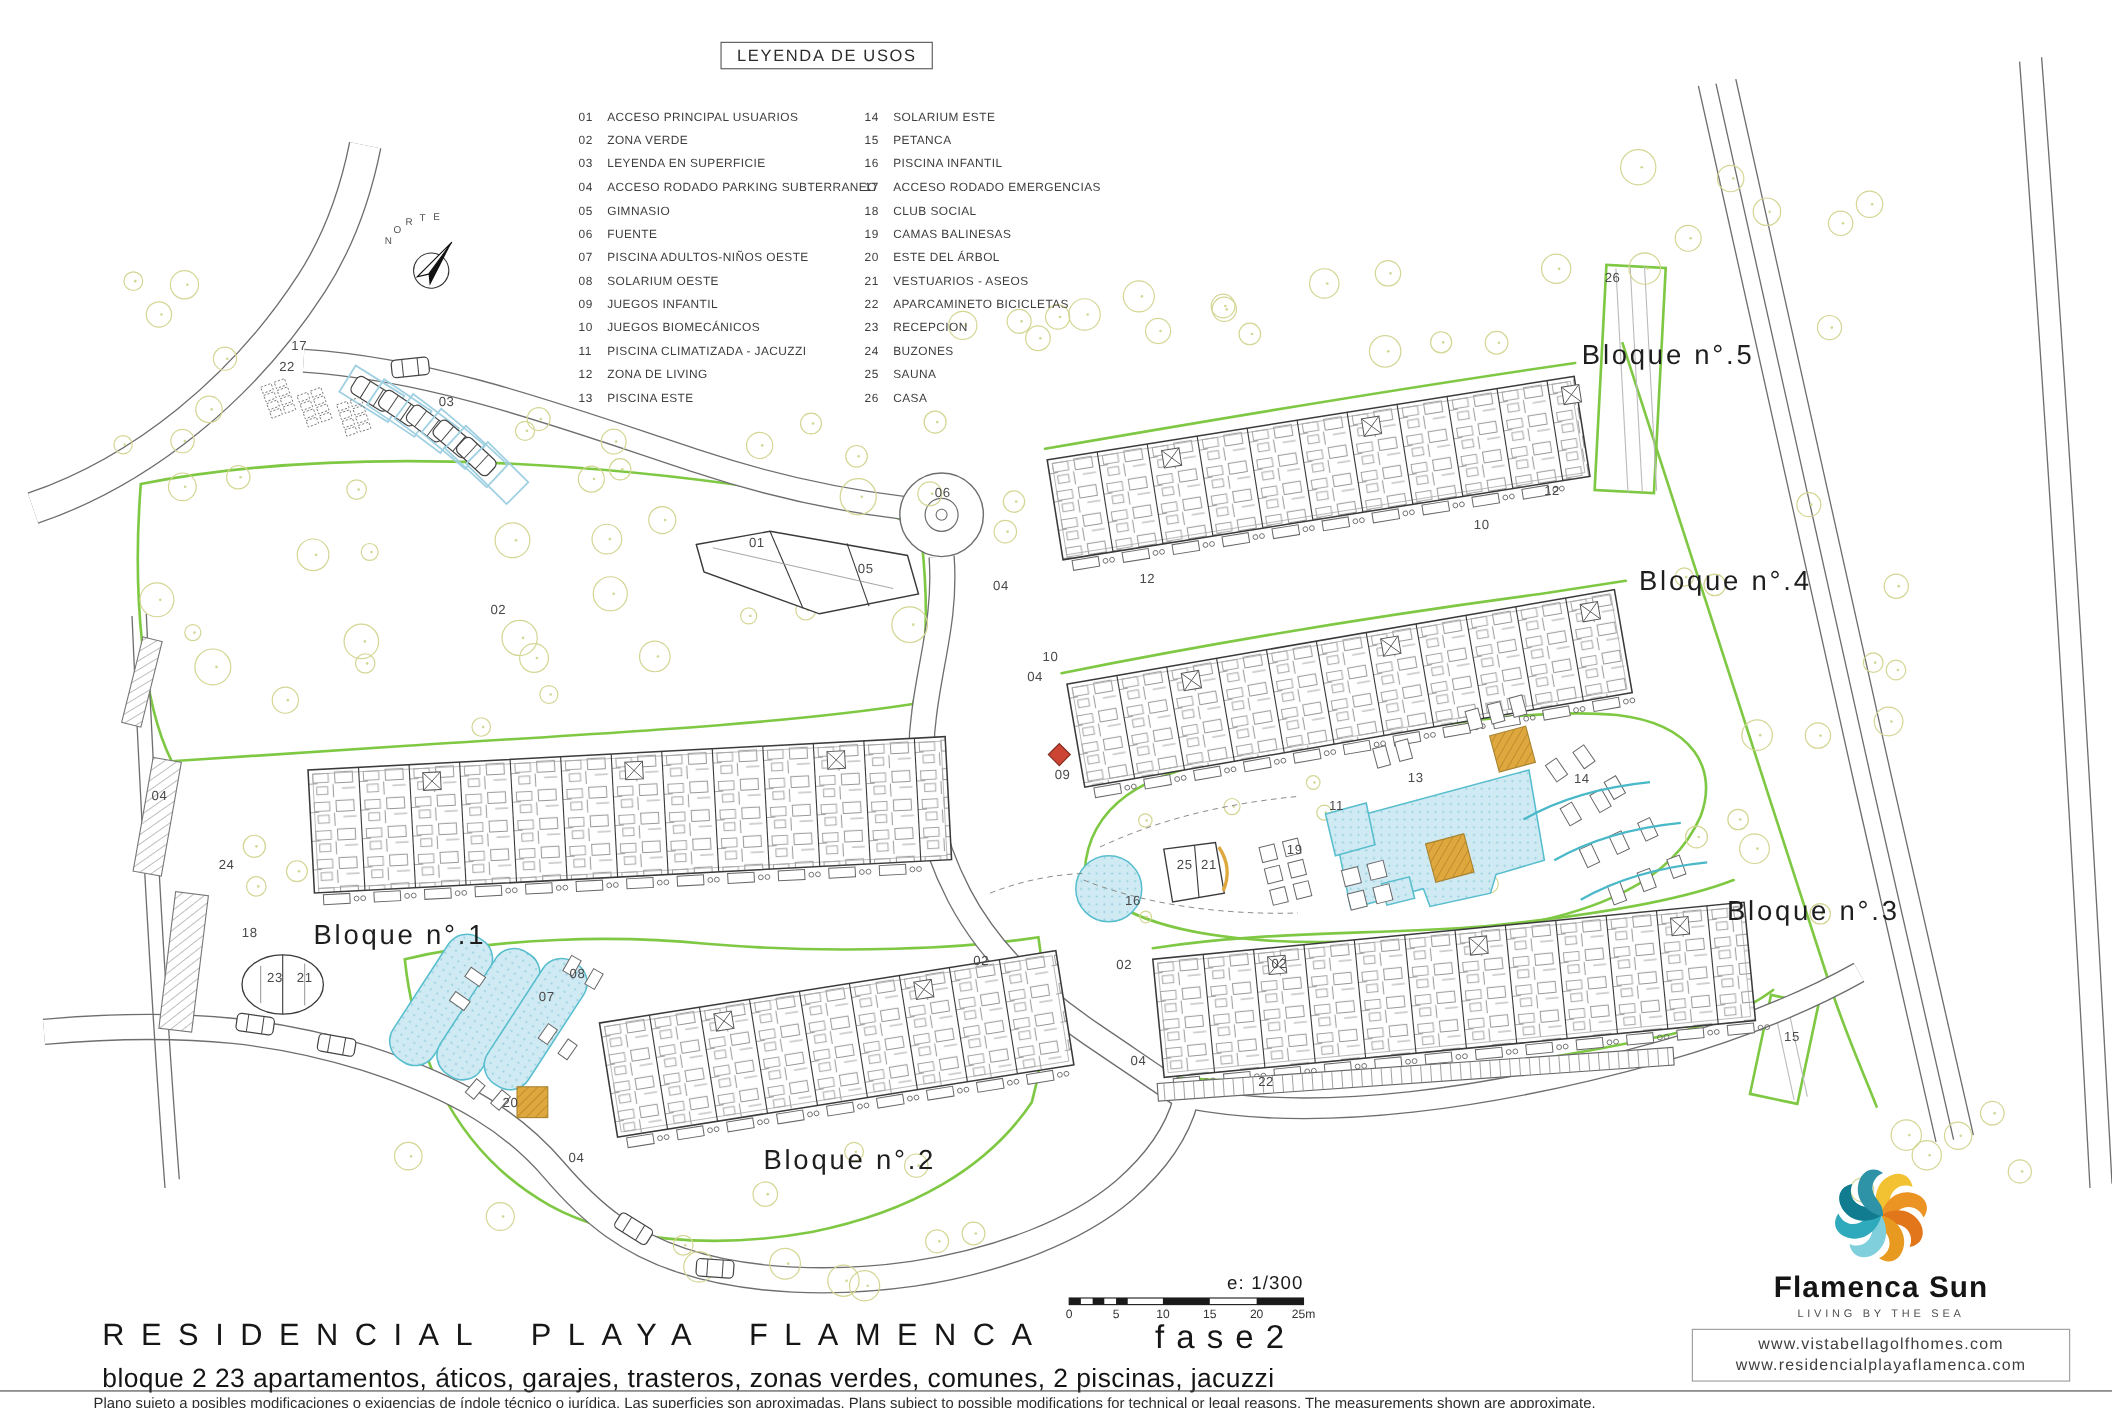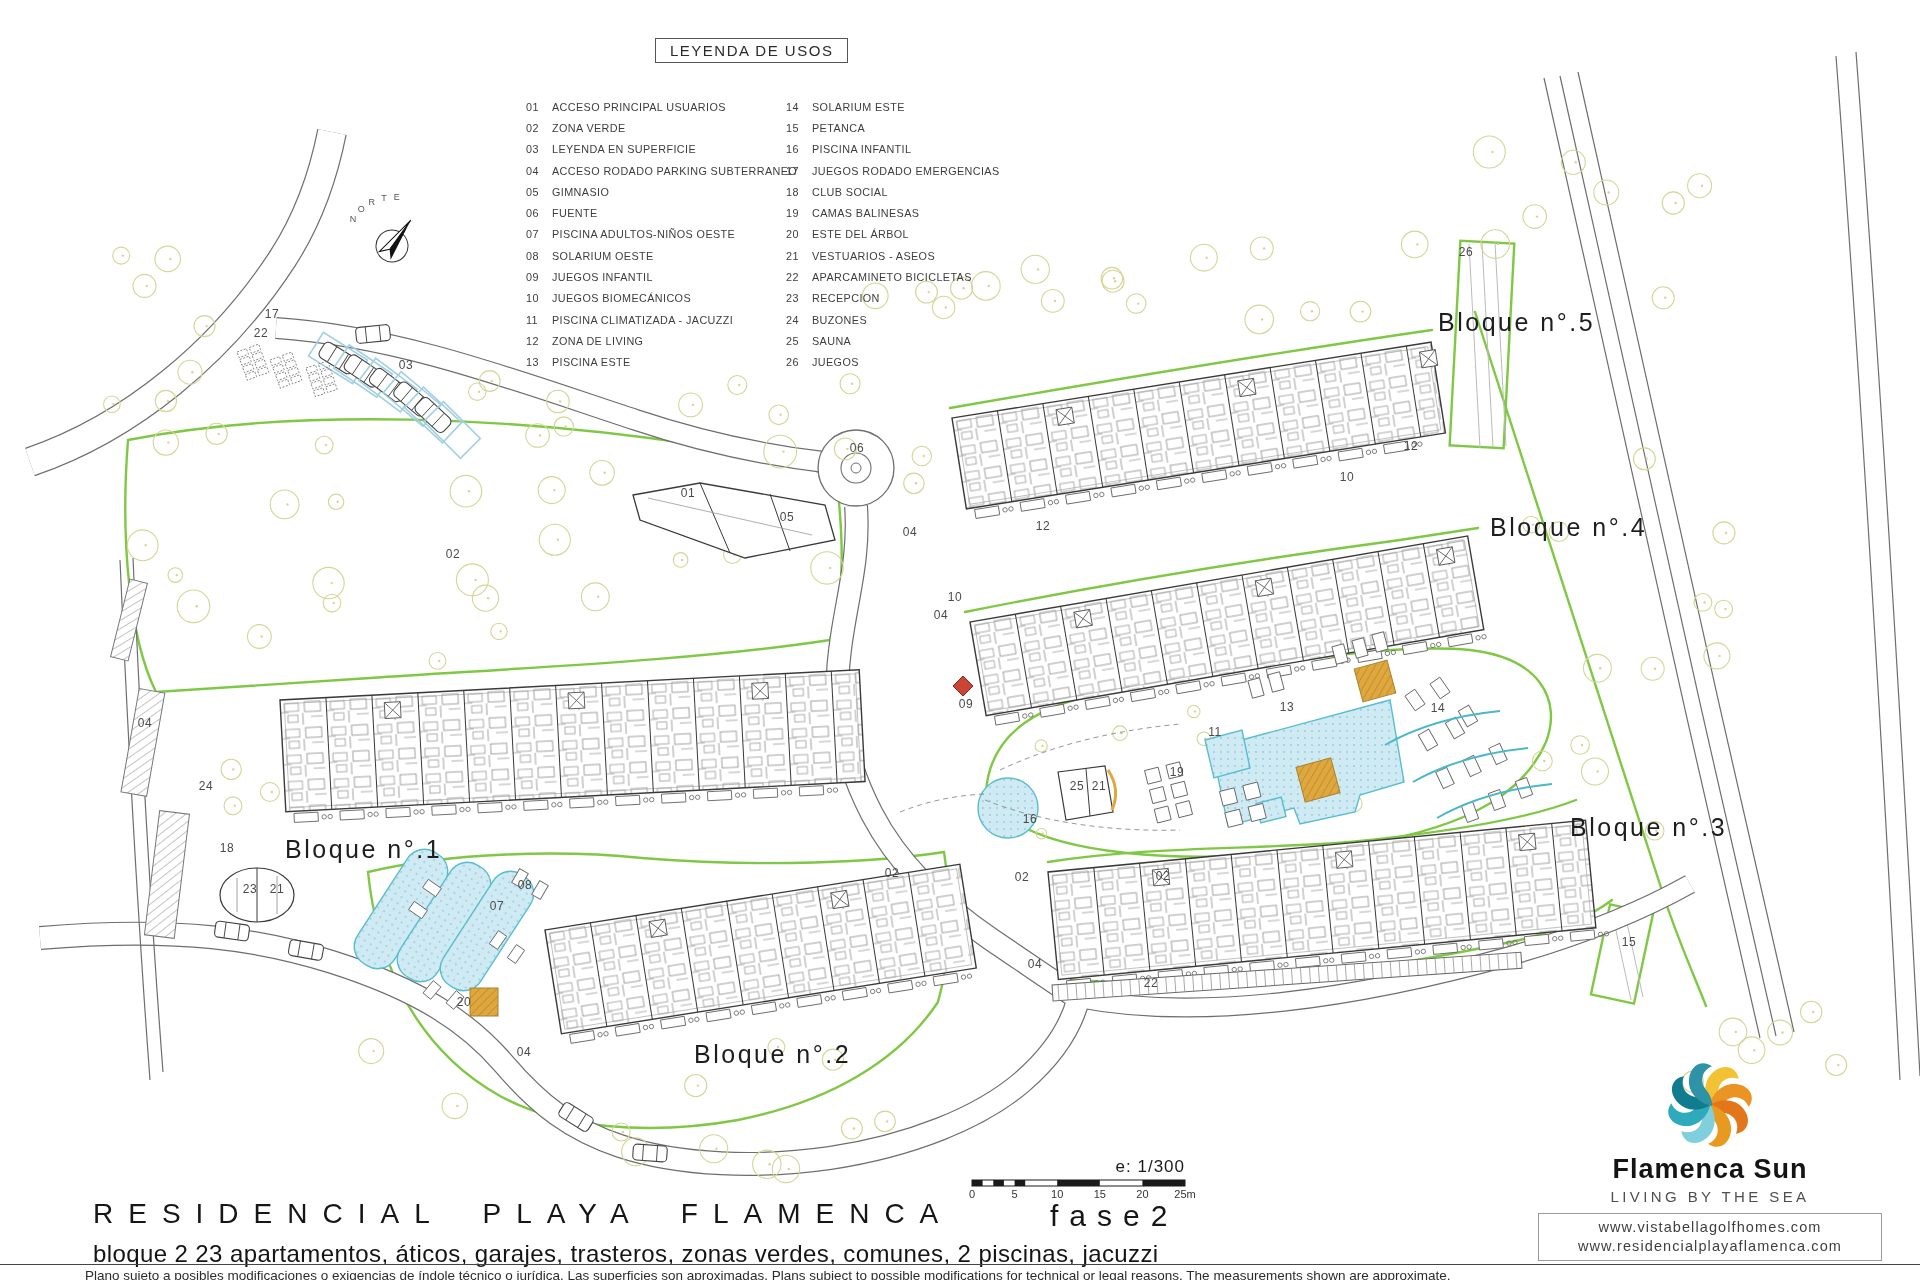--- a/index.html
+++ b/index.html
@@ -16,21 +16,21 @@
   .leg-num{width:26px;flex:0 0 26px;}
   
   #main-title{position:absolute;left:93px;top:1198px;font-size:28px;letter-spacing:15px;word-spacing:16px;color:#161616;white-space:nowrap;}
   #phase{position:absolute;left:1050px;top:1199px;font-size:30px;letter-spacing:11px;color:#161616;}
   #subtitle{position:absolute;left:93px;top:1240px;font-size:24px;letter-spacing:.4px;color:#141414;white-space:nowrap;}
   #disclaimer{position:absolute;left:0;top:1264px;width:1920px;border-top:1.5px solid #444;
     padding:3px 0 0 85px;font-size:13.5px;color:#2c2c2c;white-space:nowrap;}
   
   #logo{position:absolute;left:1538px;top:1062px;width:344px;text-align:center;}
   #logo-name{font-family:Liberation Sans, sans-serif;font-size:27px;font-weight:bold;color:#141414;letter-spacing:1px;margin-top:2px;}
-  #logo-tagline{font-size:15px;letter-spacing:3.4px;color:#4f4f4f;margin-top:3px;}
+  #logo-tagline{font-size:10px;letter-spacing:3.4px;color:#4f4f4f;margin-top:3px;}
   #logo-urls{border:1px solid #9a9a9a;margin-top:8px;padding:4px 18px;}
   .logo-url{font-size:14.5px;letter-spacing:1.1px;color:#3f3f3f;line-height:19px;}
 </style>
 </head>
 <body>
 
 <div id="sheet">
 
 <svg id="plan-svg" width="1920" height="1280" viewBox="0 0 1920 1280">
   <defs>
@@ -1044,21 +1044,21 @@
       <div class="leg-row">
         <span class="leg-num">15</span>
         <span>PETANCA</span>
       </div>
       <div class="leg-row">
         <span class="leg-num">16</span>
         <span>PISCINA INFANTIL</span>
       </div>
       <div class="leg-row">
         <span class="leg-num">17</span>
-        <span>JUEGOS RODADO EMERGENCIAS</span>
+        <span>ACCESO RODADO EMERGENCIAS</span>
       </div>
       <div class="leg-row">
         <span class="leg-num">18</span>
         <span>CLUB SOCIAL</span>
       </div>
       <div class="leg-row">
         <span class="leg-num">19</span>
         <span>CAMAS BALINESAS</span>
       </div>
       <div class="leg-row">
@@ -1080,21 +1080,21 @@
       <div class="leg-row">
         <span class="leg-num">24</span>
         <span>BUZONES</span>
       </div>
       <div class="leg-row">
         <span class="leg-num">25</span>
         <span>SAUNA</span>
       </div>
       <div class="leg-row">
         <span class="leg-num">26</span>
-        <span>JUEGOS</span>
+        <span>CASA</span>
       </div>
     </div>
 
 <div id="main-title">RESIDENCIAL PLAYA FLAMENCA</div>
 <div id="phase">fase2</div>
 <div id="subtitle">bloque 2   23 apartamentos, áticos, garajes, trasteros, zonas verdes, comunes, 2 piscinas, jacuzzi</div>
 <div id="disclaimer">Plano sujeto a posibles modificaciones o exigencias de índole técnico o jurídica. Las superficies son aproximadas.  Plans subject to possible modifications for technical or legal reasons.  The measurements shown are approximate.</div>
 
 <div id="logo">
   <svg id="logo-svg" width="86" height="86" viewBox="-45 -45 90 90">

